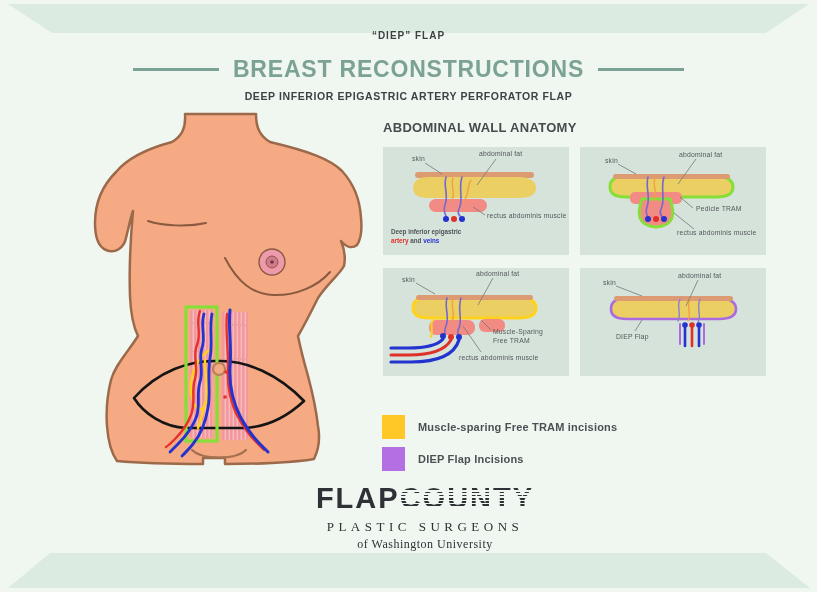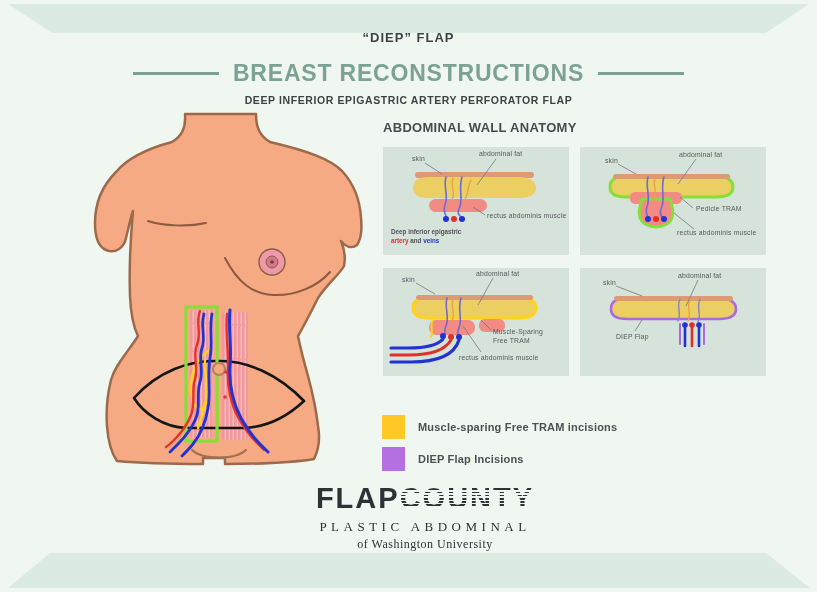--- a/index.html
+++ b/index.html
@@ -3,21 +3,21 @@
 <meta charset="utf-8">
 <style>
   html,body{margin:0;padding:0;}
   body{font-family:"Liberation Sans",sans-serif;}
   .stage{position:relative;width:817px;height:592px;background:#f0f7f0;overflow:hidden;}
   .band{position:absolute;left:0;width:817px;background:#dcebe1;}
   .band-top{top:0;height:36px;clip-path:polygon(8px 4px,809px 4px,766px 33px,52px 33px);}
   .band-bottom{top:550px;height:42px;clip-path:polygon(50px 3px,766px 3px,810px 38px,8px 38px);}
 
   .header{position:absolute;left:0;top:30px;width:817px;text-align:center;color:#3d4245;}
-  .kicker{font-size:13px;font-weight:700;letter-spacing:1px;}
+  .kicker{font-size:10px;font-weight:700;letter-spacing:1px;}
   .title-row{display:flex;align-items:center;justify-content:center;gap:14px;margin-top:15px;}
   .title{font-size:23px;font-weight:700;letter-spacing:0.8px;color:#7ba294;}
   .dash{width:86px;height:3px;background:#7ba294;}
   .subtitle{font-size:10.5px;font-weight:700;letter-spacing:0.6px;margin-top:7px;}
 
   .anatomy-heading{position:absolute;left:383px;top:120px;width:383px;text-align:left;
     font-size:13px;font-weight:700;letter-spacing:0.3px;color:#464b4e;}
 
   .panel{position:absolute;width:186px;height:108px;background:#d6e3db;}
   .p1{left:383px;top:147px;} .p2{left:580px;top:147px;}
@@ -221,16 +221,16 @@
     <div class="swatch" style="background-color: rgb(255, 200, 38);"></div>
     <div class="legend-label">Muscle-sparing Free TRAM incisions</div>
   </div>
   <div class="legend-row lr3">
     <div class="swatch" style="background-color: rgb(180, 111, 226);"></div>
     <div class="legend-label">DIEP Flap Incisions</div>
   </div>
 
   <div class="logo">
     <div class="logo-name"><span>FLAP</span><span class="county">COUNTY</span></div>
-    <div class="logo-line2">PLASTIC ABDOMINAL</div>
+    <div class="logo-line2">PLASTIC SURGEONS</div>
     <div class="logo-line3">of Washington University</div>
   </div>
 </div>
 
 </body></html>

